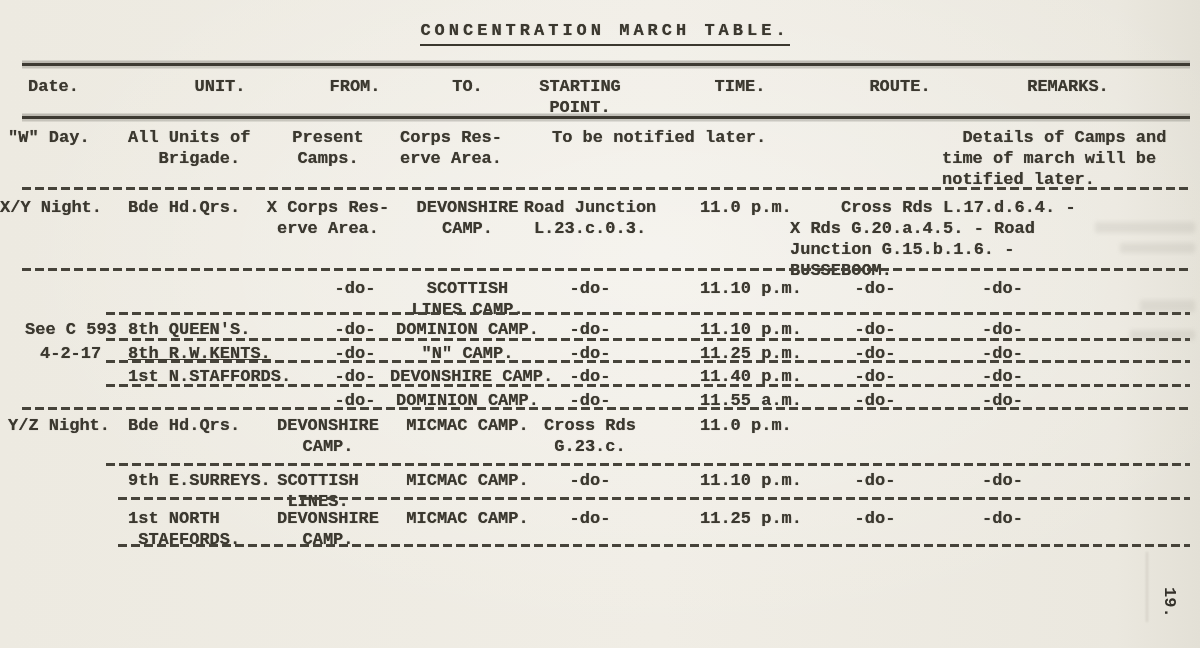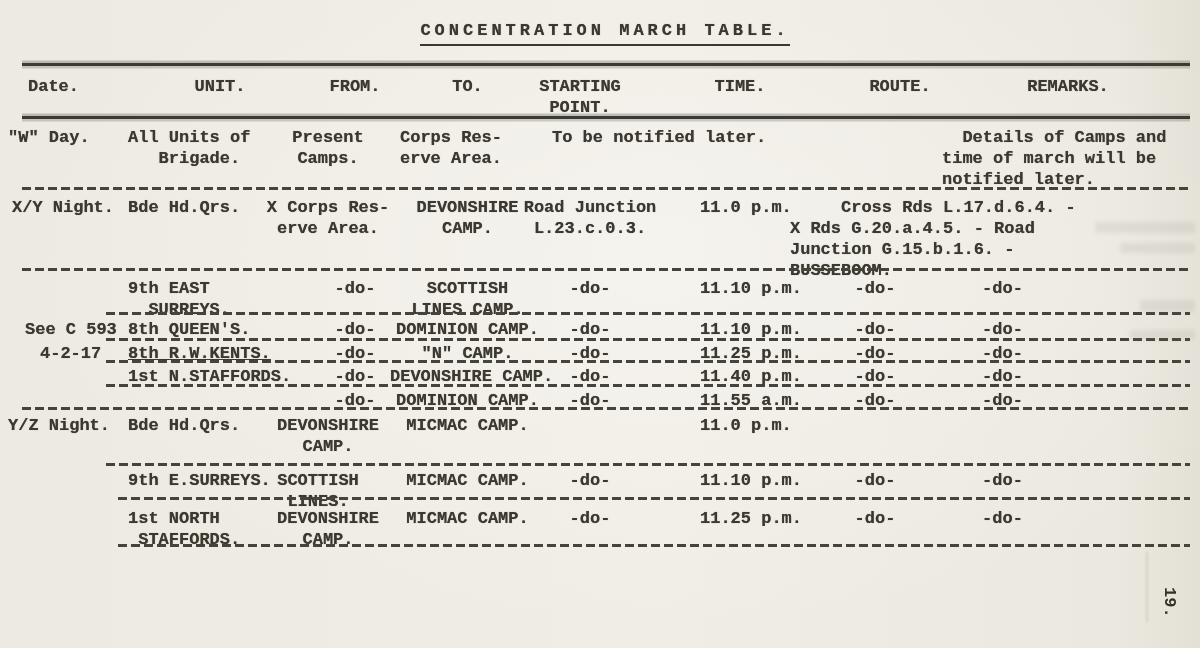--- a/index.html
+++ b/index.html
@@ -73,37 +73,35 @@
   <div class="c" style="left:128px;top:127px;">All Units of
    Brigade.</div>
   <div class="c" style="left:400px;top:127px;">Corps Res-
 erve Area.</div>
   <div class="c" style="left:552px;top:127px;">To be notified later.</div>
   <div class="c" style="left:942px;top:127px;">  Details of Camps and
 time of march will be
 notified later.</div>
   <div class="sep full" style="top:187px;"></div>
 
-  <div class="c" style="left:12px;top:197px;">X/Y Night.</div>
+  <div class="c" style="left:0;top:197px;">X/Y Night.</div>
   <div class="c" style="left:128px;top:197px;">Bde Hd.Qrs.</div>
   <div class="c ctr" style="left:258px;top:197px;width:140px;">X Corps Res-
 erve Area.</div>
   <div class="c ctr" style="left:390px;top:197px;width:155px;">DEVONSHIRE
 CAMP.</div>
   <div class="c ctr" style="left:510px;top:197px;width:160px;">Road Junction
 L.23.c.0.3.</div>
   <div class="c" style="left:700px;top:197px;">11.0 p.m.</div>
   <div class="c" style="left:790px;top:197px;">     Cross Rds L.17.d.6.4. -
 X Rds G.20.a.4.5. - Road
 Junction G.15.b.1.6. -
 BUSSEBOOM.</div>
   <div class="sep full" style="top:268px;"></div>
 
-  <div class="c" style="left:128px;top:278px;">9th EAST
-  SURREYS.</div>
   <div class="c ctr" style="left:300px;top:278px;width:110px;">-do-</div>
   <div class="c ctr" style="left:390px;top:278px;width:155px;">SCOTTISH
 LINES CAMP.</div>
   <div class="c ctr" style="left:515px;top:278px;width:150px;">-do-</div>
   <div class="c" style="left:700px;top:278px;">11.10 p.m.</div>
   <div class="c ctr" style="left:820px;top:278px;width:110px;">-do-</div>
   <div class="c ctr" style="left:945px;top:278px;width:115px;">-do-</div>
   <div class="sep ind" style="top:312px;"></div>
 
   <div class="c" style="left:25px;top:319px;">See C 593</div>
@@ -141,20 +139,22 @@
   <div class="c" style="left:700px;top:390px;">11.55 a.m.</div>
   <div class="c ctr" style="left:820px;top:390px;width:110px;">-do-</div>
   <div class="c ctr" style="left:945px;top:390px;width:115px;">-do-</div>
   <div class="sep full" style="top:407px;"></div>
 
   <div class="c" style="left:8px;top:415px;">Y/Z Night.</div>
   <div class="c" style="left:128px;top:415px;">Bde Hd.Qrs.</div>
   <div class="c ctr" style="left:258px;top:415px;width:140px;">DEVONSHIRE
 CAMP.</div>
   <div class="c ctr" style="left:390px;top:415px;width:155px;">MICMAC CAMP.</div>
+  <div class="c ctr" style="left:515px;top:415px;width:150px;">Cross Rds
+G.23.c.</div>
   <div class="c" style="left:700px;top:415px;">11.0 p.m.</div>
   <div class="sep ind" style="top:463px;"></div>
 
   <div class="c" style="left:128px;top:470px;">9th E.SURREYS.</div>
   <div class="c ctr" style="left:258px;top:470px;width:120px;">SCOTTISH
 LINES.</div>
   <div class="c ctr" style="left:390px;top:470px;width:155px;">MICMAC CAMP.</div>
   <div class="c ctr" style="left:515px;top:470px;width:150px;">-do-</div>
   <div class="c" style="left:700px;top:470px;">11.10 p.m.</div>
   <div class="c ctr" style="left:820px;top:470px;width:110px;">-do-</div>

